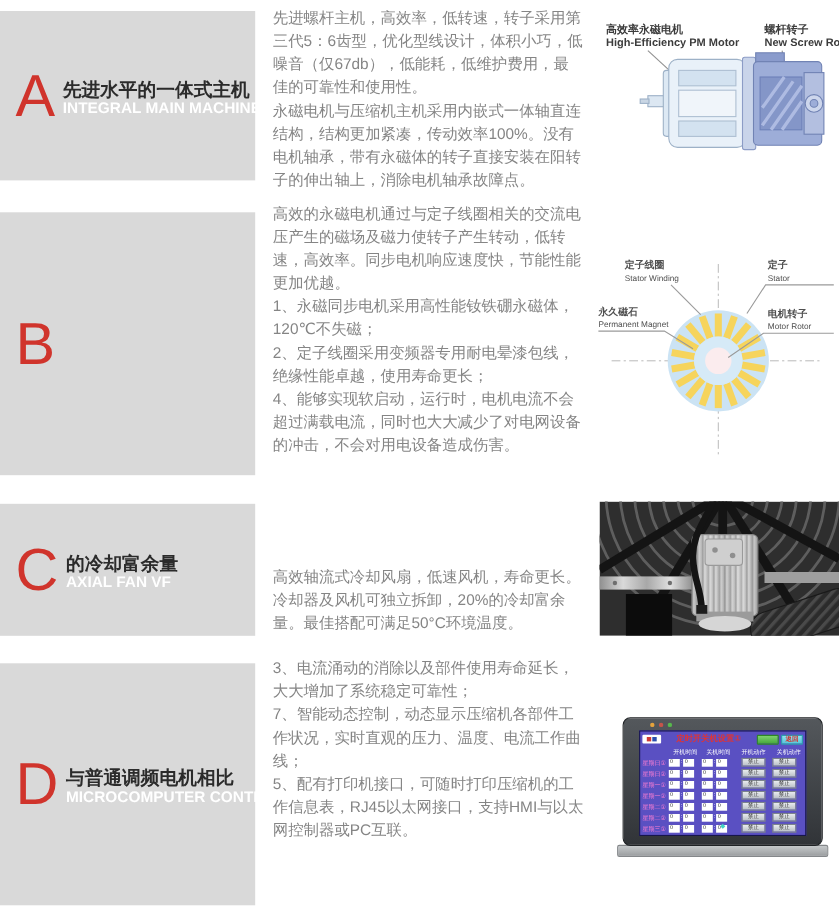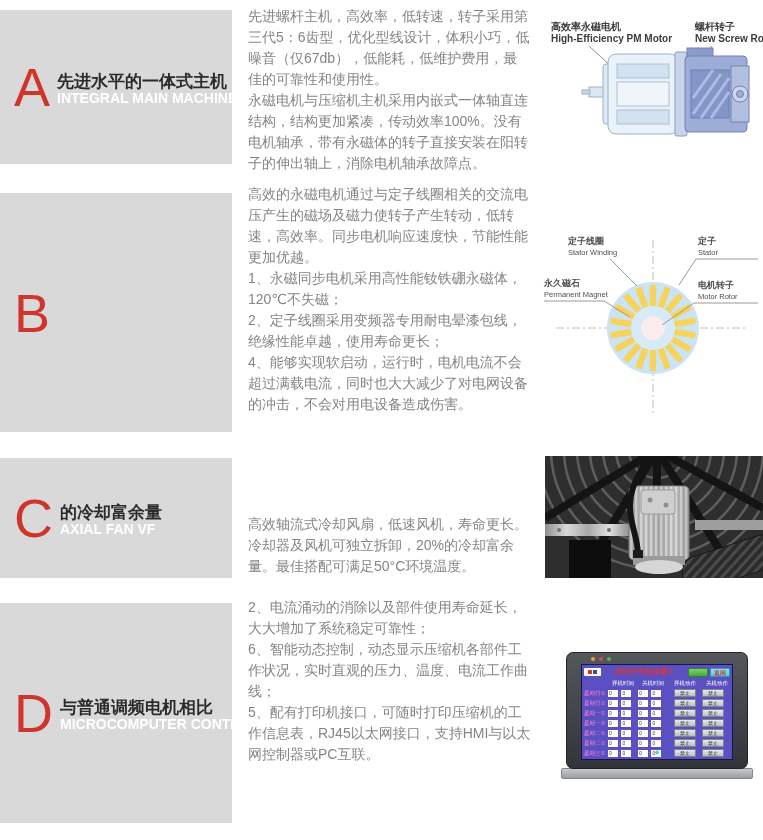--- a/index.html
+++ b/index.html
@@ -234,22 +234,22 @@
   </svg>
 
   <div class="banner" style="top:603px;height:220px;">
     <div class="letter">D</div>
     <div class="titles">
       <div class="title-zh">与普通调频电机相比</div>
       <div class="title-en">MICROCOMPUTER CONTROL SYSTEM</div>
     </div>
   </div>
   <div class="textcol" style="top:597px;">
-      <p>2、电流涌动的消除以及部件使用寿命延长，大大增加了系统稳定可靠性；</p>
-      <p>6、智能动态控制，动态显示压缩机各部件工作状况，实时直观的压力、温度、电流工作曲线；</p>
+      <p>3、电流涌动的消除以及部件使用寿命延长，大大增加了系统稳定可靠性；</p>
+      <p>7、智能动态控制，动态显示压缩机各部件工作状况，实时直观的压力、温度、电流工作曲线；</p>
       <p>5、配有打印机接口，可随时打印压缩机的工作信息表，RJ45以太网接口，支持HMI与以太网控制器或PC互联。</p>
     </div>
 
   <div class="hmi" style="left:566px;top:652px;">
     <div class="hmi-base"></div>
     <div class="hmi-frame">
       <span class="hmi-led led1"></span>
       <span class="hmi-led led2"></span>
       <span class="hmi-led led3"></span>
       <div class="hmi-screen">

